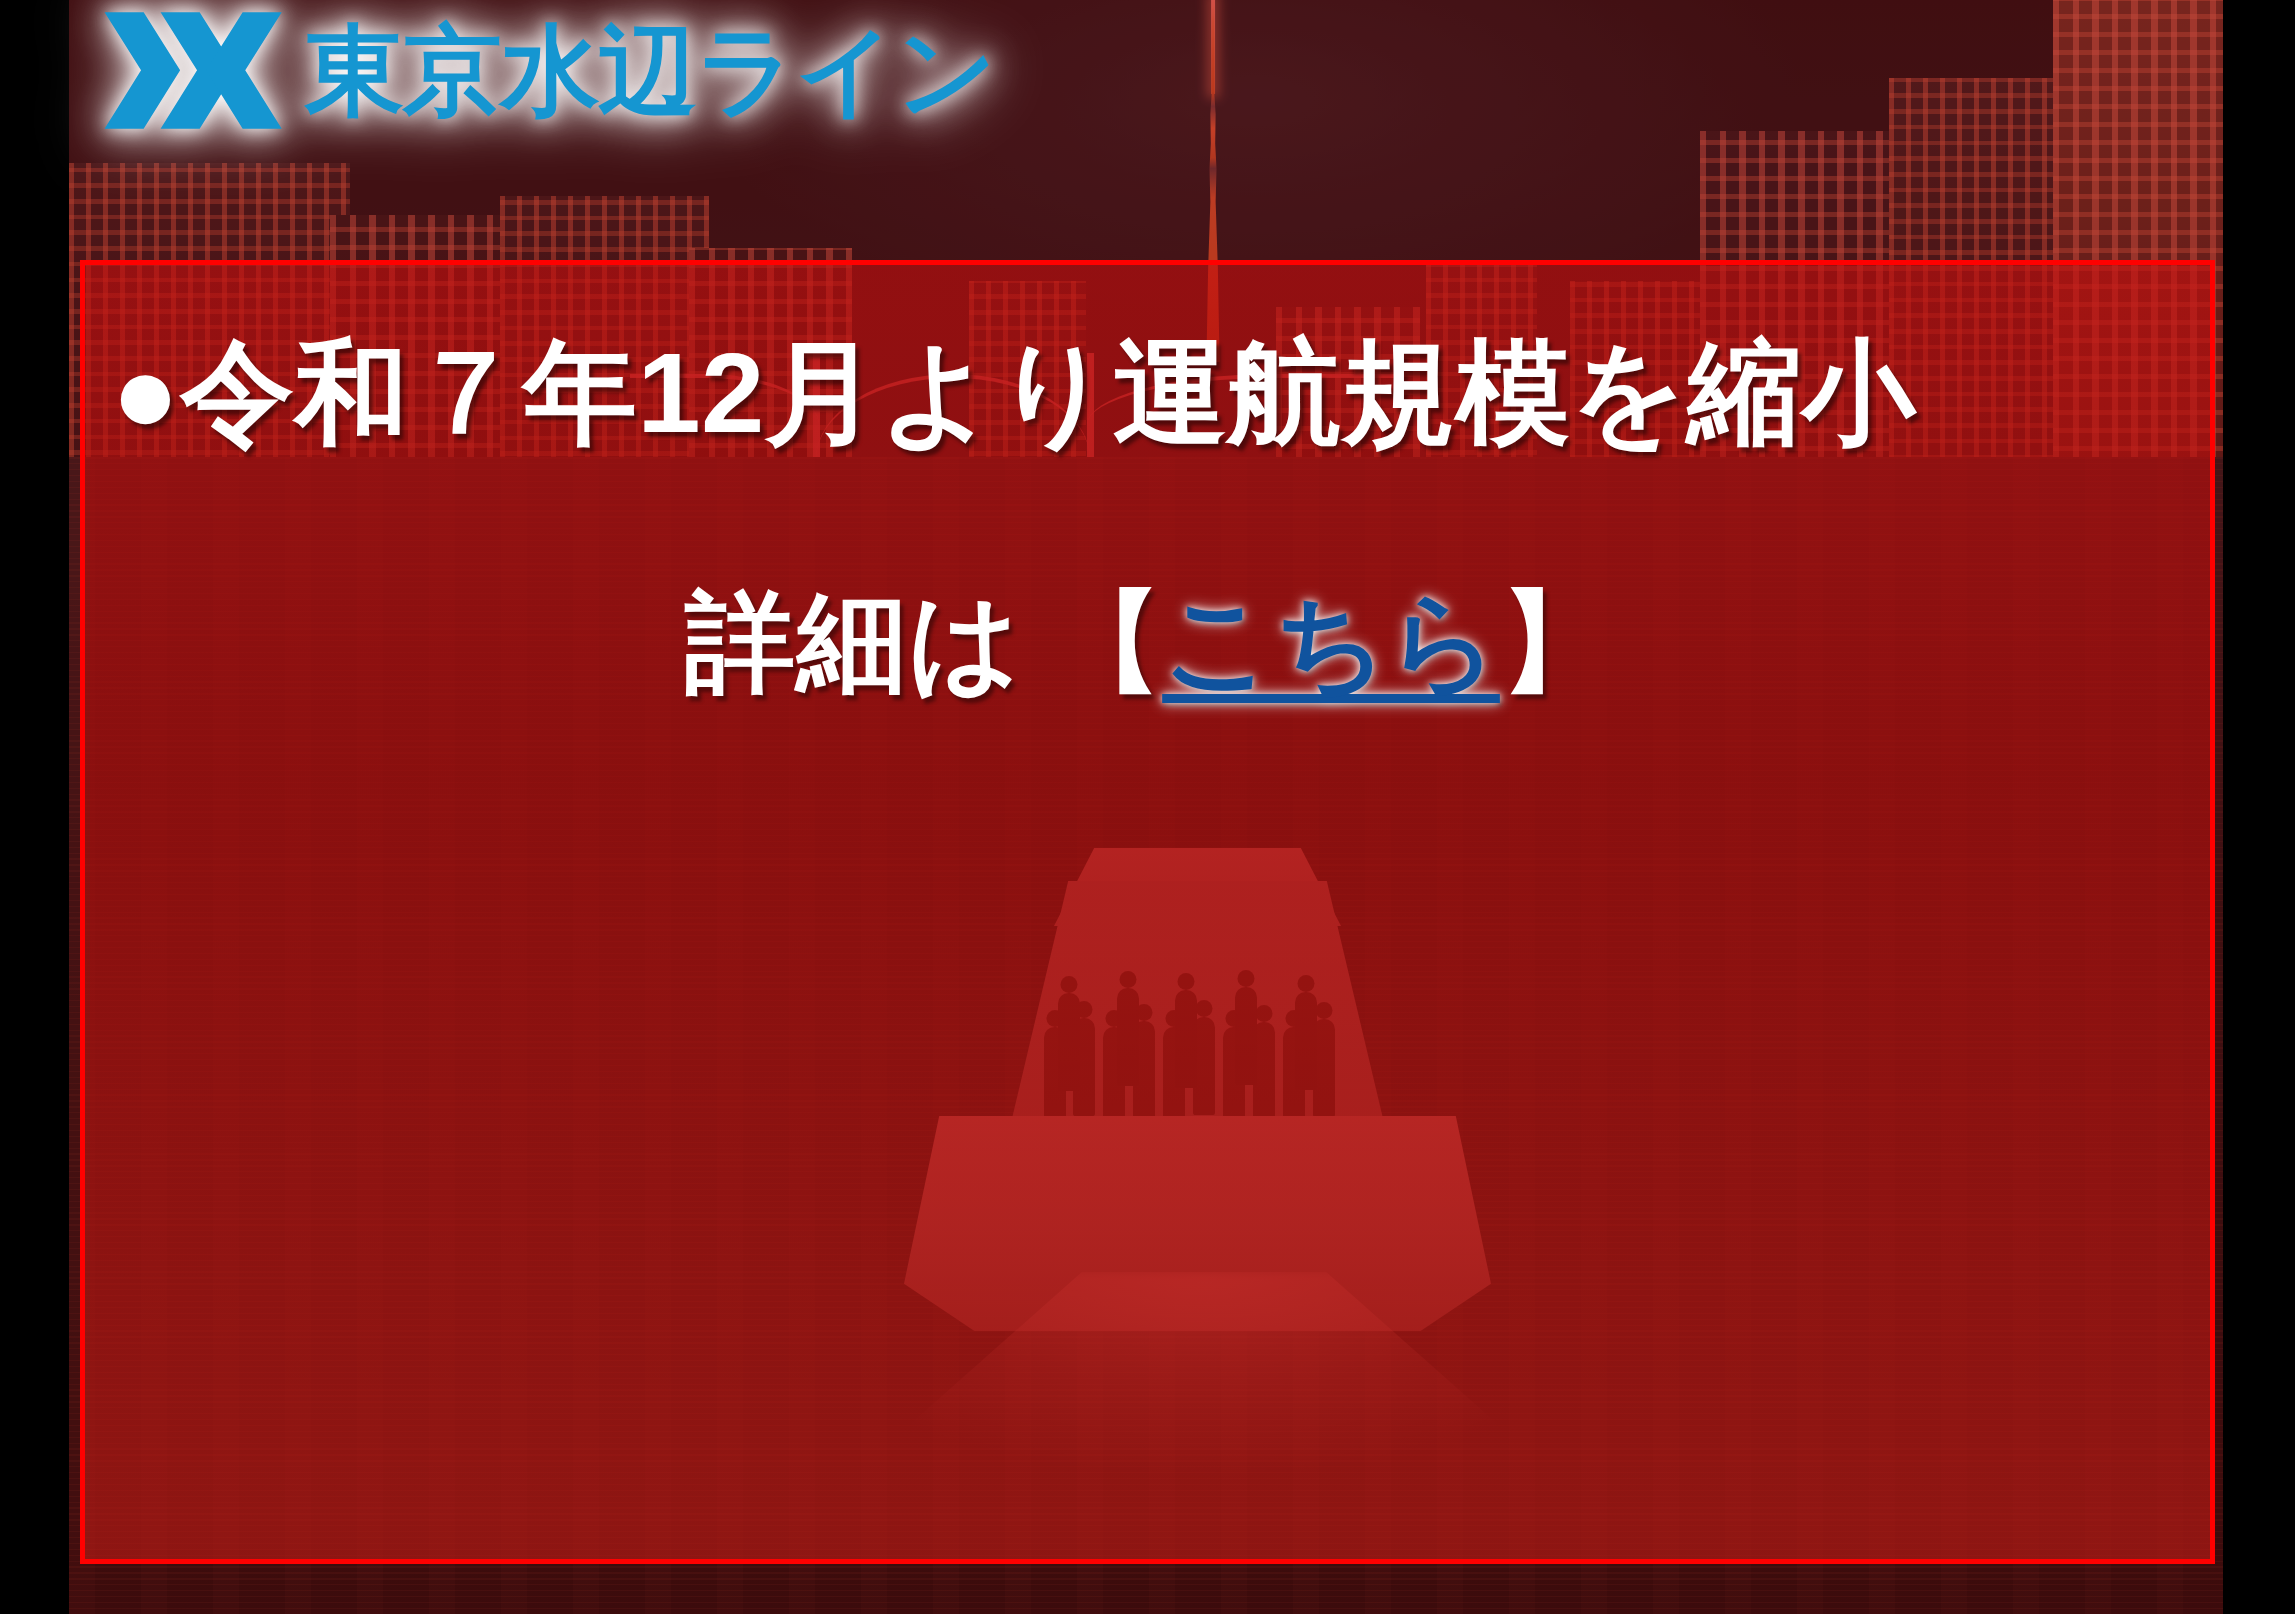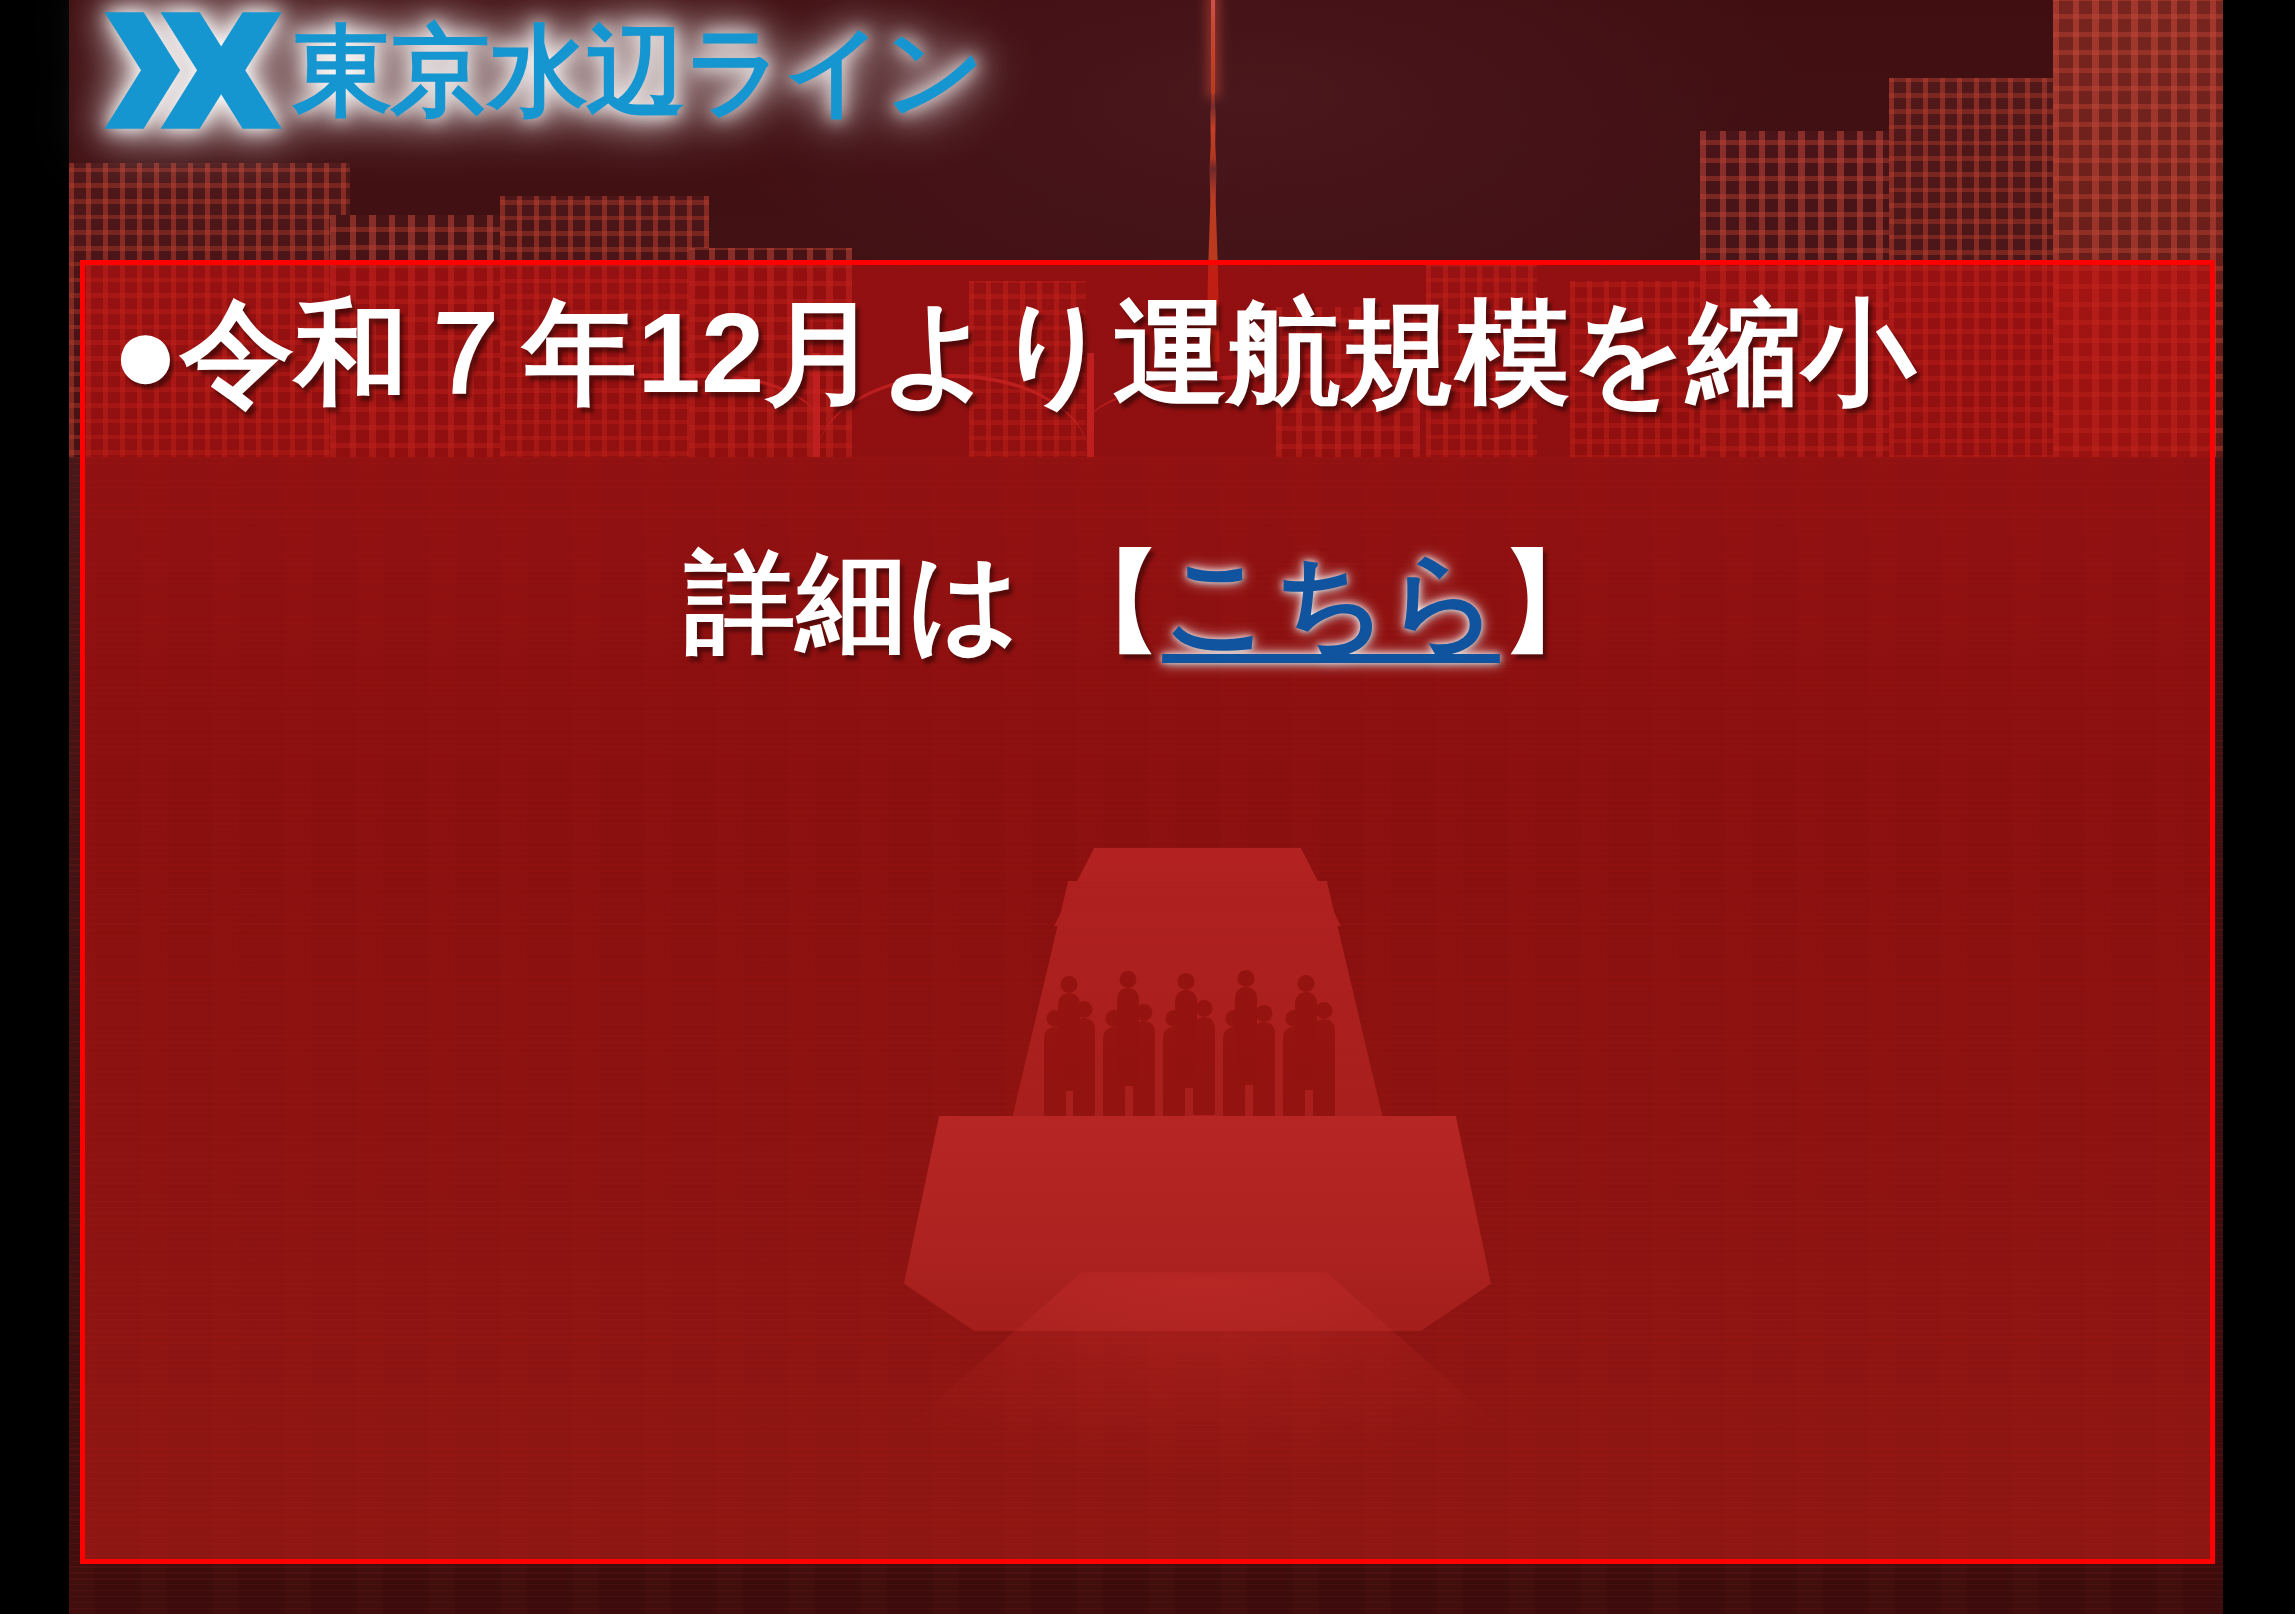--- a/index.html
+++ b/index.html
@@ -166,21 +166,21 @@
     border:5.9px solid #ff0000;
     overflow:hidden;
   }
   .notice .tintlayer{
     position:absolute;inset:0;
     background:linear-gradient(180deg, rgba(200,14,14,.60), rgba(175,14,12,.66) 40%, rgba(196,28,22,.60));
   }
   .notice .content{
     position:absolute;inset:0;
     display:flex;flex-direction:column;justify-content:flex-start;
-    padding:15px 26px 0 26px;
+    padding:55px 26px 0 26px;
   }
 
   .line{
     color:#ffffff;
     font-size:114px;
     line-height:1.0;
     font-weight:700;
     letter-spacing:0.3px;
     white-space:nowrap;
     text-shadow:3.9px 5.2px 3.9px rgba(0,0,0,.45);
@@ -208,21 +208,21 @@
     text-underline-offset:14.4px;
     text-shadow:
       0 0 7.8px rgba(255,255,255,.95),
       0 0 14.4px rgba(255,255,255,.75),
       2px 3.3px 3.3px rgba(0,0,0,.30);
   }
 
   
   .logo{
     position:absolute;left:98px;top:6.5px;
-    display:flex;align-items:center;gap:6px;
+    display:flex;align-items:center;gap:18px;
     filter:drop-shadow(0 0 9px rgba(255,255,255,.95))
            drop-shadow(0 0 17px rgba(255,255,255,.75))
            drop-shadow(0 0 27px rgba(255,255,255,.5));
   }
   .logo .mark{width:189px;height:127px;display:block;}
   .logo .wordmark{
     color:#1596d1;
     font-size:99px;
     font-weight:700;
     line-height:1;

